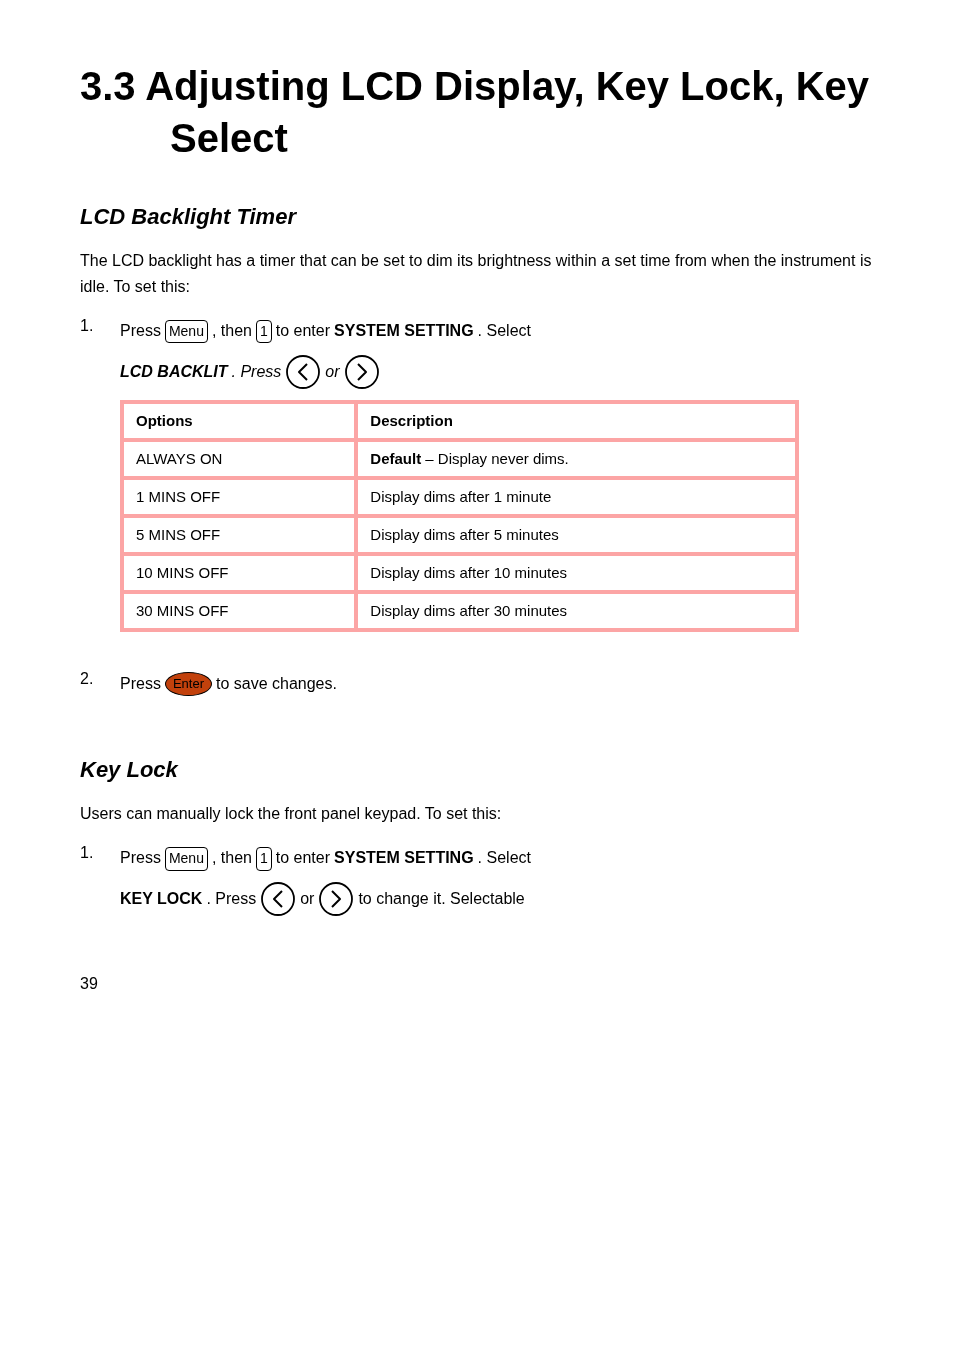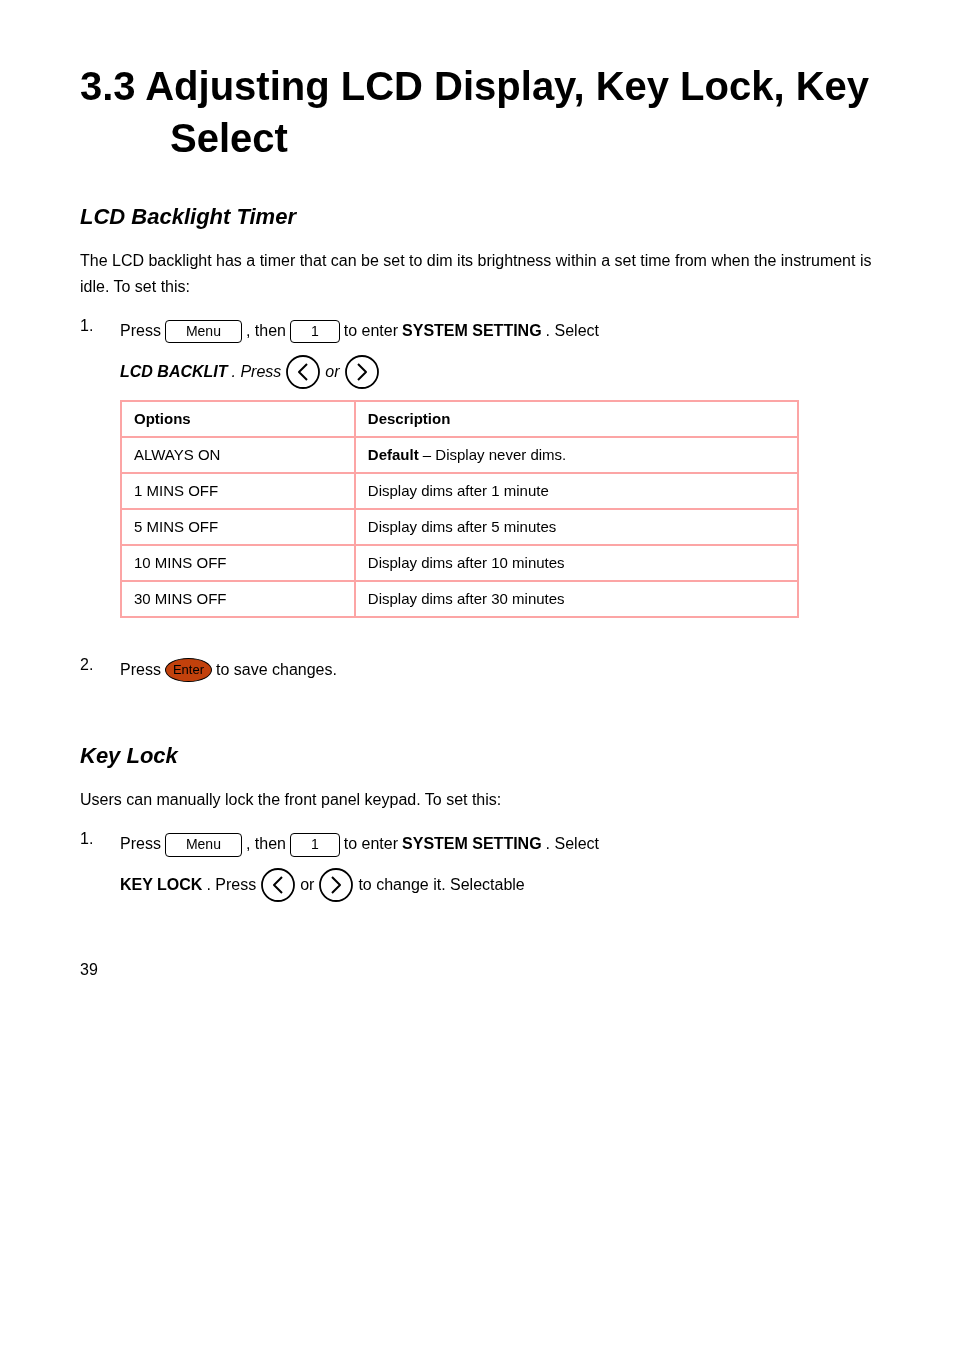--- a/index.html
+++ b/index.html
@@ -55,21 +55,21 @@
     }
 
     .step-content {
       flex: 1;
     }
 
     .key-btn {
       display: inline-block;
       border: 1.5px solid #000;
       border-radius: 4px;
-      padding: 1px 20px;
+      padding: 1px 3px;
       font-size: 14px;
       font-weight: normal;
       background: #fff;
       line-height: 1.4;
       font-family: Arial, Helvetica, sans-serif;
     }
 
     .key-btn-round {
       display: inline-block;
       border: 1.5px solid #000;
@@ -88,21 +88,21 @@
 
     table.options-table {
       border-collapse: collapse;
       width: 90%;
       margin: 10px 0 16px 0;
       font-size: 15px;
     }
 
     table.options-table th,
     table.options-table td {
-      border: 2px solid #fca5a5;
+      border: 4px solid #fca5a5;
       padding: 5px 12px;
       text-align: left;
     }
 
     table.options-table th {
       font-weight: bold;
       background: #fff;
     }
 
     .section-gap {

